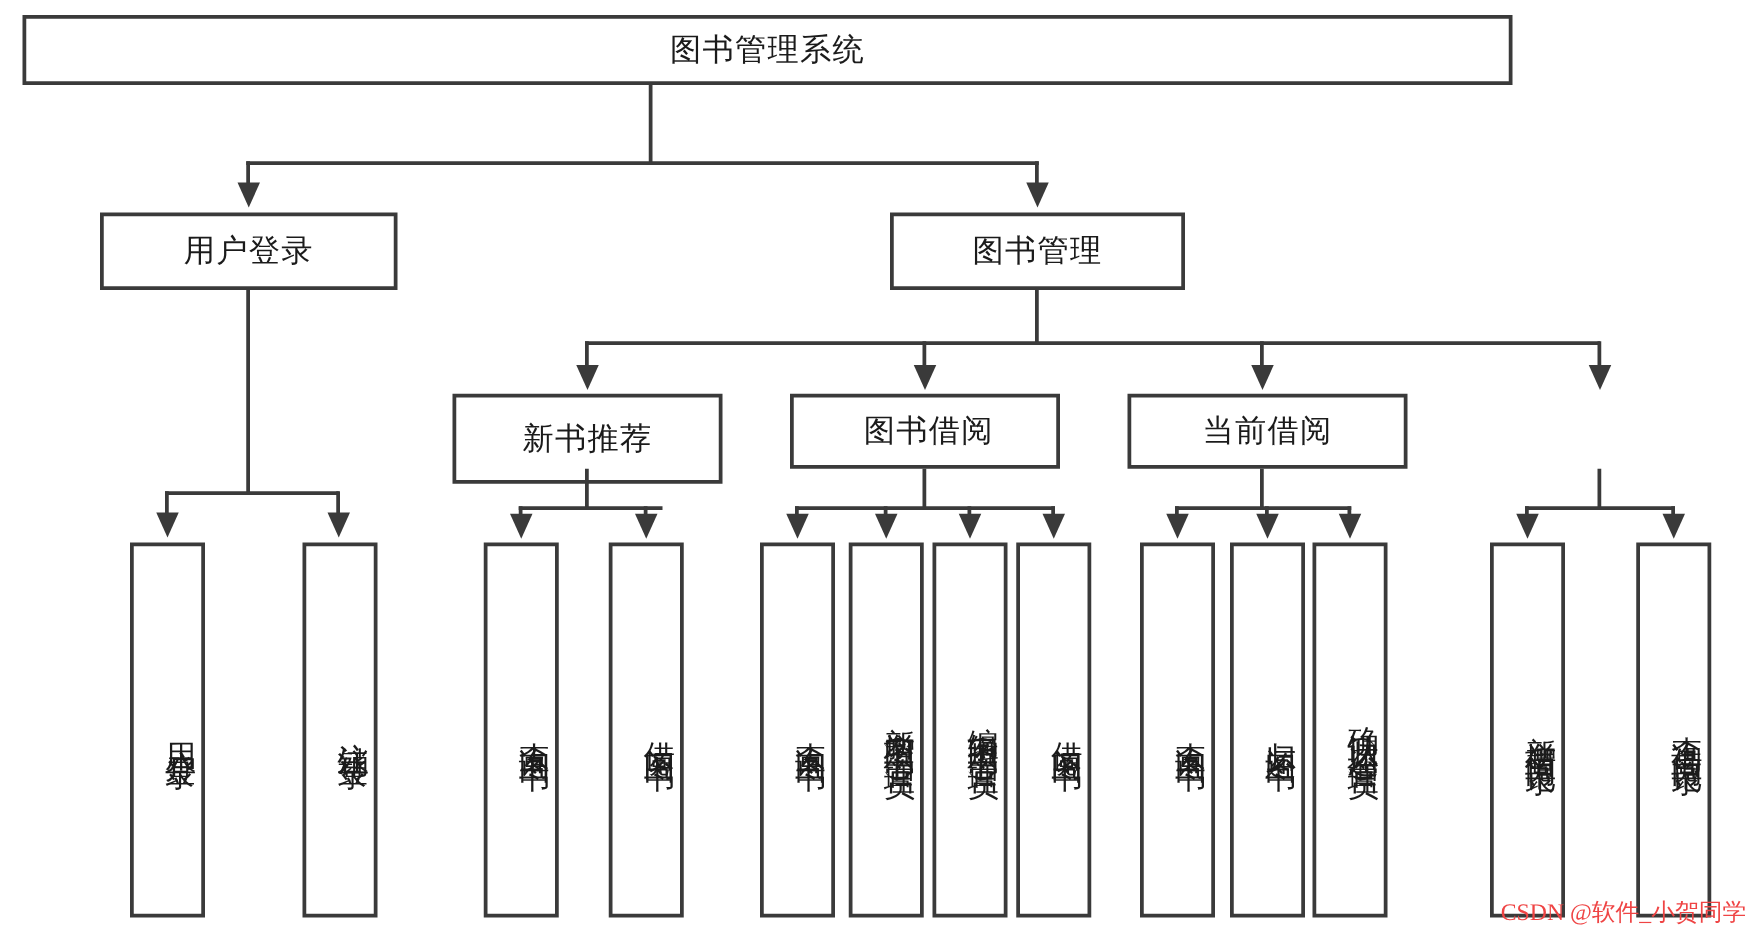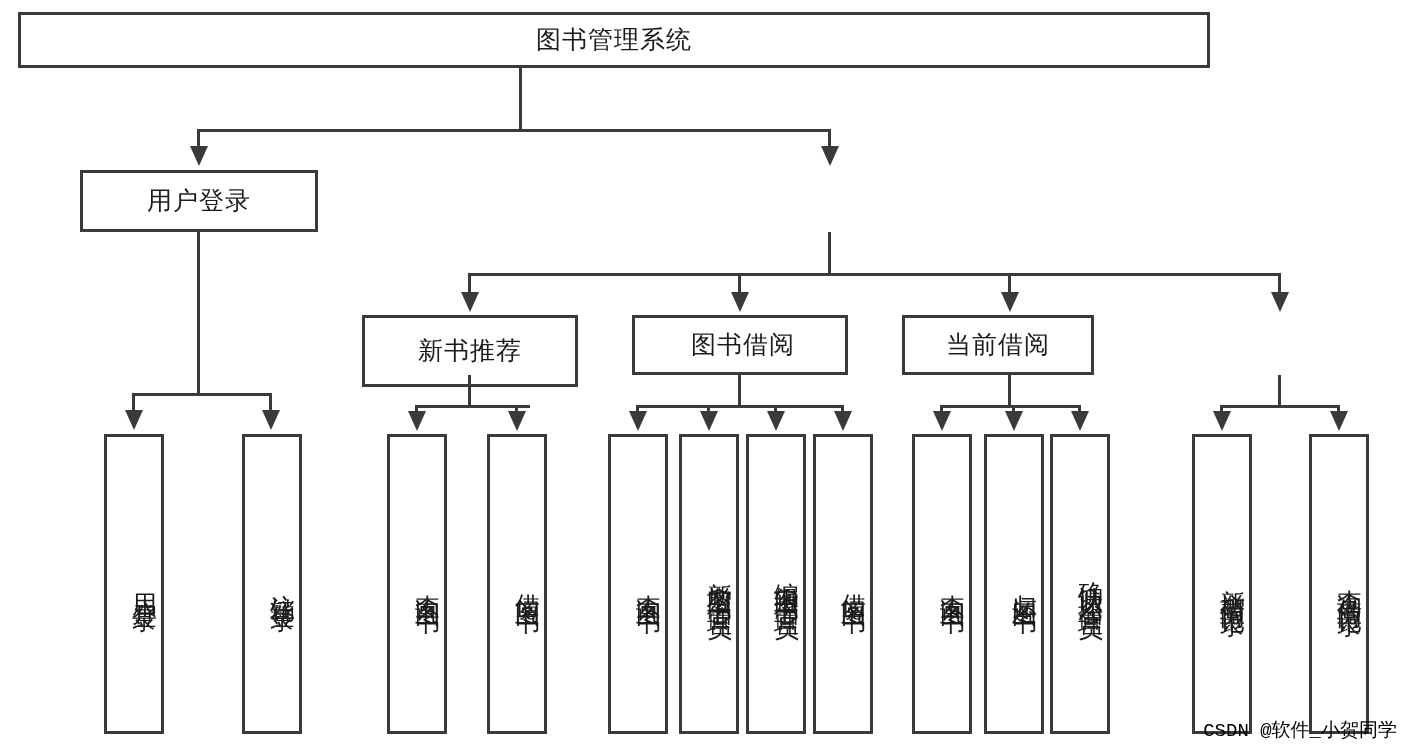--- a/index.html
+++ b/index.html
@@ -68,23 +68,23 @@
     border-left: 9px solid transparent;
     border-right: 9px solid transparent;
     border-top: 20px solid #3a3a3a;
   }
   
   #watermark {
     position: absolute;
     right: 8px;
     bottom: 4px;
     font-size: 19px;
-    color: #000000;
+    color: #ef4444;
     white-space: nowrap;
-    font-family: Liberation Mono, monospace;
+    font-family: Liberation Serif, serif;
   }
 </style>
 </head>
 <body>
 
 <div id="diagram-root">
 
   <div class="node horiz" id="node-root" style="left: 18px; top: 12px; width: 1192px; height: 56px;">
     <span>图书管理系统</span>
   </div>
@@ -95,20 +95,23 @@
 
   <div class="vline" style="left:197px; top:129px; height:19px;"></div>
   <div class="arrow" style="left:190px; top:146px;"></div>
   <div class="vline" style="left:828px; top:129px; height:19px;"></div>
   <div class="arrow" style="left:821px; top:146px;"></div>
 
   <div class="node horiz" id="node-l2-0" style="left: 80px; top: 170px; width: 238px; height: 62px;">
     <span>用户登录</span>
   </div>
 
+  <div class="node horiz" id="node-l2-1" style="left: 712px; top: 170px; width: 236px; height: 62px;">
+    <span>图书管理</span>
+  </div>
 
   <div class="vline" style="left:197px; top:232px; height:163px;"></div>
   <div class="hline" style="left:132px; top:393px; width:139px;"></div>
   <div class="vline" style="left:132px; top:393px; height:18px;"></div>
   <div class="arrow" style="left:125px; top:410px;"></div>
   <div class="vline" style="left:269px; top:393px; height:18px;"></div>
   <div class="arrow" style="left:262px; top:410px;"></div>
 
   <div class="vline" style="left:828px; top:232px; height:42px;"></div>
   <div class="hline" style="left:468px; top:273px; width:812px;"></div>
@@ -120,21 +123,21 @@
   <div class="arrow" style="left:1001px; top:292px;"></div>
   <div class="vline" style="left:1278px; top:273px; height:20px;"></div>
   <div class="arrow" style="left:1271px; top:292px;"></div>
 
   <div class="node horiz" id="node-l3-0" style="left: 362px; top: 315px; width: 216px; height: 72px;">
     <span>新书推荐</span>
   </div>
   <div class="node horiz" id="node-l3-1" style="left: 632px; top: 315px; width: 216px; height: 60px; padding-left: 12px;">
     <span>图书借阅</span>
   </div>
-  <div class="node horiz" id="node-l3-2" style="left: 902px; top: 315px; width: 192px; height: 60px;">
+  <div class="node horiz" id="node-l3-2" style="left: 902px; top: 315px; width: 224px; height: 60px;">
     <span>当前借阅</span>
   </div>
 
   <div class="vline" style="left:468px; top:375px; height:32px;"></div>
   <div class="hline" style="left:415px; top:405px; width:115px;"></div>
   <div class="vline" style="left:415px; top:405px; height:7px;"></div>
   <div class="arrow" style="left:408px; top:411px;"></div>
   <div class="vline" style="left:515px; top:405px; height:7px;"></div>
   <div class="arrow" style="left:508px; top:411px;"></div>
 

